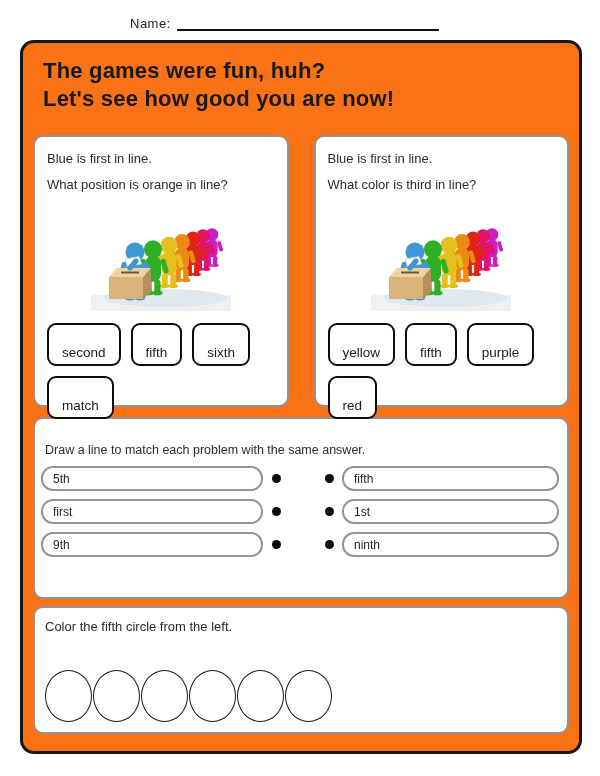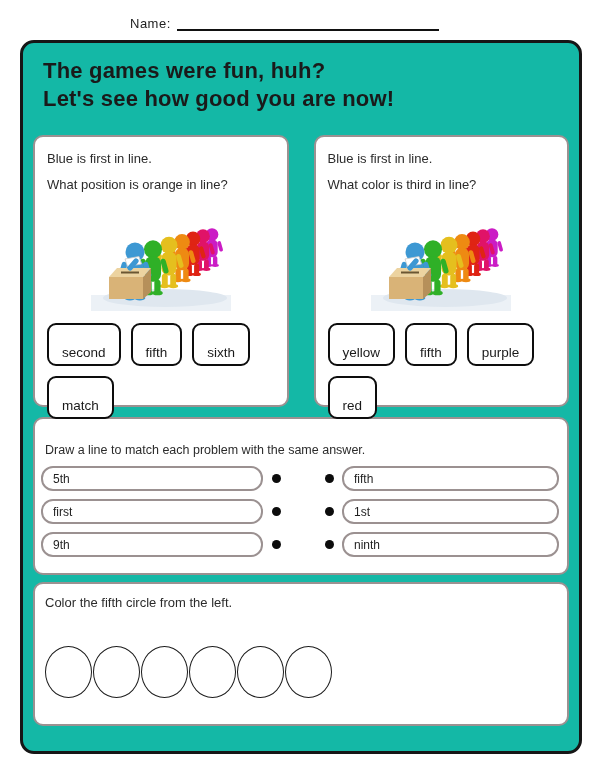--- a/index.html
+++ b/index.html
@@ -6,50 +6,50 @@
   html,body { width:600px; height:776px; background:#ffffff;
     font-family:"Liberation Sans","DejaVu Sans",sans-serif; color:#1c1c1c; }
   .page { position:relative; width:600px; height:776px; background:#fff; overflow:hidden; }
 
   
   .name-row { position:absolute; top:16px; left:130px; font-size:13px; letter-spacing:.5px; color:#222; display:flex; align-items:flex-end; }
   .name-line { display:inline-block; width:262px; border-bottom:2px solid #111; height:15px; margin-left:6px; }
 
   
   .sheet { position:absolute; left:20px; top:40px; width:562px; height:714px;
-    border:3px solid #161616; border-radius:14px; background:#14b8a6; padding-top:14px; }
+    border:3px solid #161616; border-radius:14px; background:#f97316; padding-top:14px; }
 
   .header { margin:0 0 0 20px; font-size:22px; font-weight:600; letter-spacing:.2px; line-height:28px; color:#1a1a1a; }
 
   
   .panels-row { display:flex; gap:25px; margin:22px 10px 0 10px; }
   .q-panel { flex:1; height:272px; border:2px solid #9b9191; border-radius:10px; padding:14px 12px 10px 12px; background:#fff; }
   .prompt { font-size:13px; color:#2b2b2b; line-height:16px; }
   .prompt + .prompt { margin-top:10px; }
   .img-wrap { text-align:center; margin-top:6px; height:116px; }
   .pills { display:flex; flex-wrap:wrap; gap:10px 10px; margin-top:8px; }
   .pill { display:inline-block; border:2px solid #0d0d0d; border-radius:9px; padding:20px 13px 4px 13px;
     font-size:13.5px; color:#1a1a1a; background:#fff; cursor:pointer; }
 
   
-  .match-panel { margin:10px 10px 0 10px; height:158px; border:2px solid #9b9191; border-radius:10px;
+  .match-panel { margin:10px 10px 0 10px; height:182px; border:2px solid #9b9191; border-radius:10px;
     padding:24px 8px 10px 6px; background:#fff; }
   .match-instruction { font-size:12.5px; color:#2b2b2b; margin-left:4px; margin-bottom:9px; }
   .match-row { display:flex; align-items:center; margin-bottom:8px; }
   .match-box { height:25px; border:2px solid #9b9191; border-radius:12px; display:flex; align-items:center;
     padding:0 10px; font-size:12px; color:#1f1f1f; background:#fff; }
   .match-box.left { width:222px; }
   .match-box.right { flex:1; }
   .dot { width:9px; height:9px; border-radius:50%; background:#0c0c0c; flex:0 0 auto; }
   .dot.d-left { margin-left:9px; }
   .dot.d-right { margin-right:8px; }
   .match-gap { width:44px; flex:0 0 auto; }
 
   
-  .color-panel { margin:7px 10px 0 10px; height:144px; border:2px solid #9b9191; border-radius:10px;
+  .color-panel { margin:7px 10px 0 10px; height:128px; border:2px solid #9b9191; border-radius:10px;
     padding:11px 8px 0 8px; background:#fff; }
   .color-instruction { font-size:13px; color:#2b2b2b; margin-left:2px; }
   .circles-row { display:flex; margin-top:36px; margin-left:2px; gap:1px; }
   .blank-circle { width:47px; height:52px; border:1.6px solid #1c1c1c; border-radius:50%; background:#fff; cursor:pointer; flex:0 0 auto; }
 
   svg.queue { display:inline-block; }
 </style>
 </head>
 <body>
 

